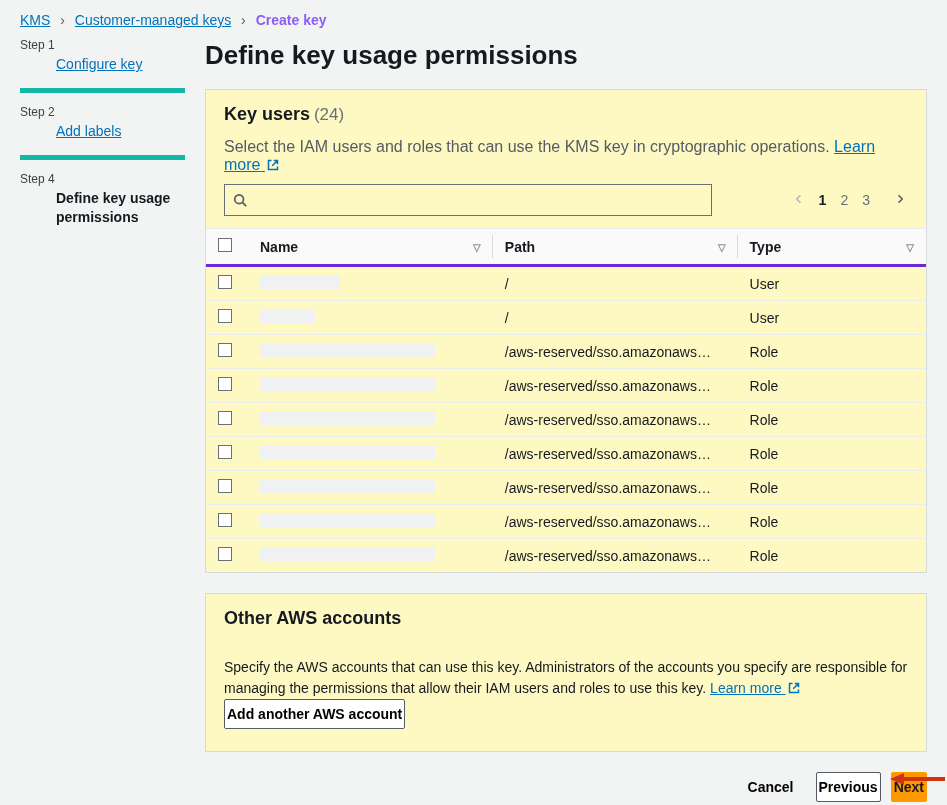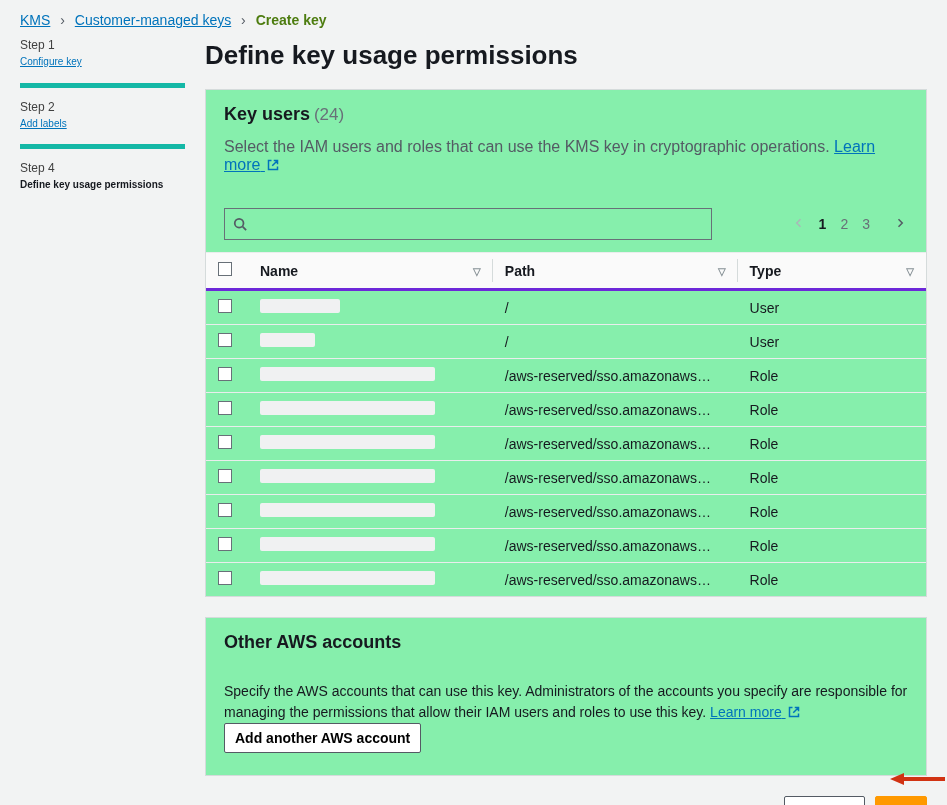--- a/index.html
+++ b/index.html
@@ -14,63 +14,62 @@
   position: relative;
 }
 a { color: #0073bb; text-decoration: none; cursor: pointer; }
 
 .breadcrumb {
   padding: 12px 20px 10px 20px;
   font-size: 14px;
 }
 .breadcrumb a { text-decoration: underline; }
 .breadcrumb .sep { margin: 0 6px; color: #545b64; }
-.breadcrumb .current { font-weight: 700; color: #4d7c0f; }
+.breadcrumb .current { font-weight: 700; color: #8b5cf6; }
 
 .container { display: flex; padding: 0 20px; }
 
 .sidebar {
   width: 185px;
   padding-right: 20px;
   flex-shrink: 0;
 }
 .step {
   border-top: 5px solid #14b8a6;
   padding: 12px 0 14px 0;
 }
 .step:first-child { border-top: none; padding-top: 0; }
 .step-label { font-size: 12px; color: #404040; margin-bottom: 3px; }
-.step-title { font-size: 10px; color: #0073bb; text-decoration: underline; cursor: pointer; line-height: 1.35; }
+.step-title { font-size: 14px; color: #0073bb; text-decoration: underline; cursor: pointer; line-height: 1.35; margin-left: 36px; }
 .step-title.active { color: #16191f; font-weight: 700; text-decoration: none; cursor: default; }
 .step-title.future { color: #545b64; text-decoration: none; cursor: default; }
 
 .main { flex: 1; min-width: 0; }
 .page-title { font-size: 26px; font-weight: 700; margin-bottom: 18px; margin-top: 2px; }
 
 .panel {
-  background: #86efac;
+  background: #fef9c3;
   border: 1px solid #d5dbdb;
   border-radius: 0;
   margin-bottom: 20px;
 }
 .panel-header {
   padding: 14px 18px 10px 18px;
 }
 .panel-title { font-size: 18px; font-weight: 700; display: inline; }
 .panel-count { color: #687078; font-weight: 400; font-size: 17px; }
 .panel-desc { font-size: 16px; color: #545b64; margin-top: 13px; }
 .learn-link { color: #0073bb; text-decoration: underline; }
 .ext-icon { display:inline-block; width:12px; height:12px; vertical-align: -1px; margin-left: 2px; }
 
 .search-row {
   display: flex;
   align-items: center;
   padding: 0 18px 12px 18px;
   gap: 10px;
-  margin-top: 24px;
 }
 .search-box {
   flex: 0 0 488px;
   height: 32px;
   border: 1px solid #687078;
   display: flex;
   align-items: center;
   padding: 0 8px;
 }
 .search-box svg { width: 14px; height: 14px; color: #545b64; }
@@ -138,21 +137,21 @@
   height: 14px;
   border-radius: 2px;
 }
 
 .other-panel .panel-body { padding: 18px 18px 22px 18px; }
 .other-desc { font-size: 14px; color: #16191f; line-height: 1.5; }
 .btn {
   display: inline-block;
   border: 1px solid #545b64;
   background: #fff;
-  padding: 6px 10px;
+  padding: 6px 2px;
   font-size: 14px;
   font-weight: 700;
   cursor: pointer;
   border-radius: 2px;
 }
 .btn-primary {
   background: #ff9900;
   border-color: #ff9900;
   color: #16191f;
 }

